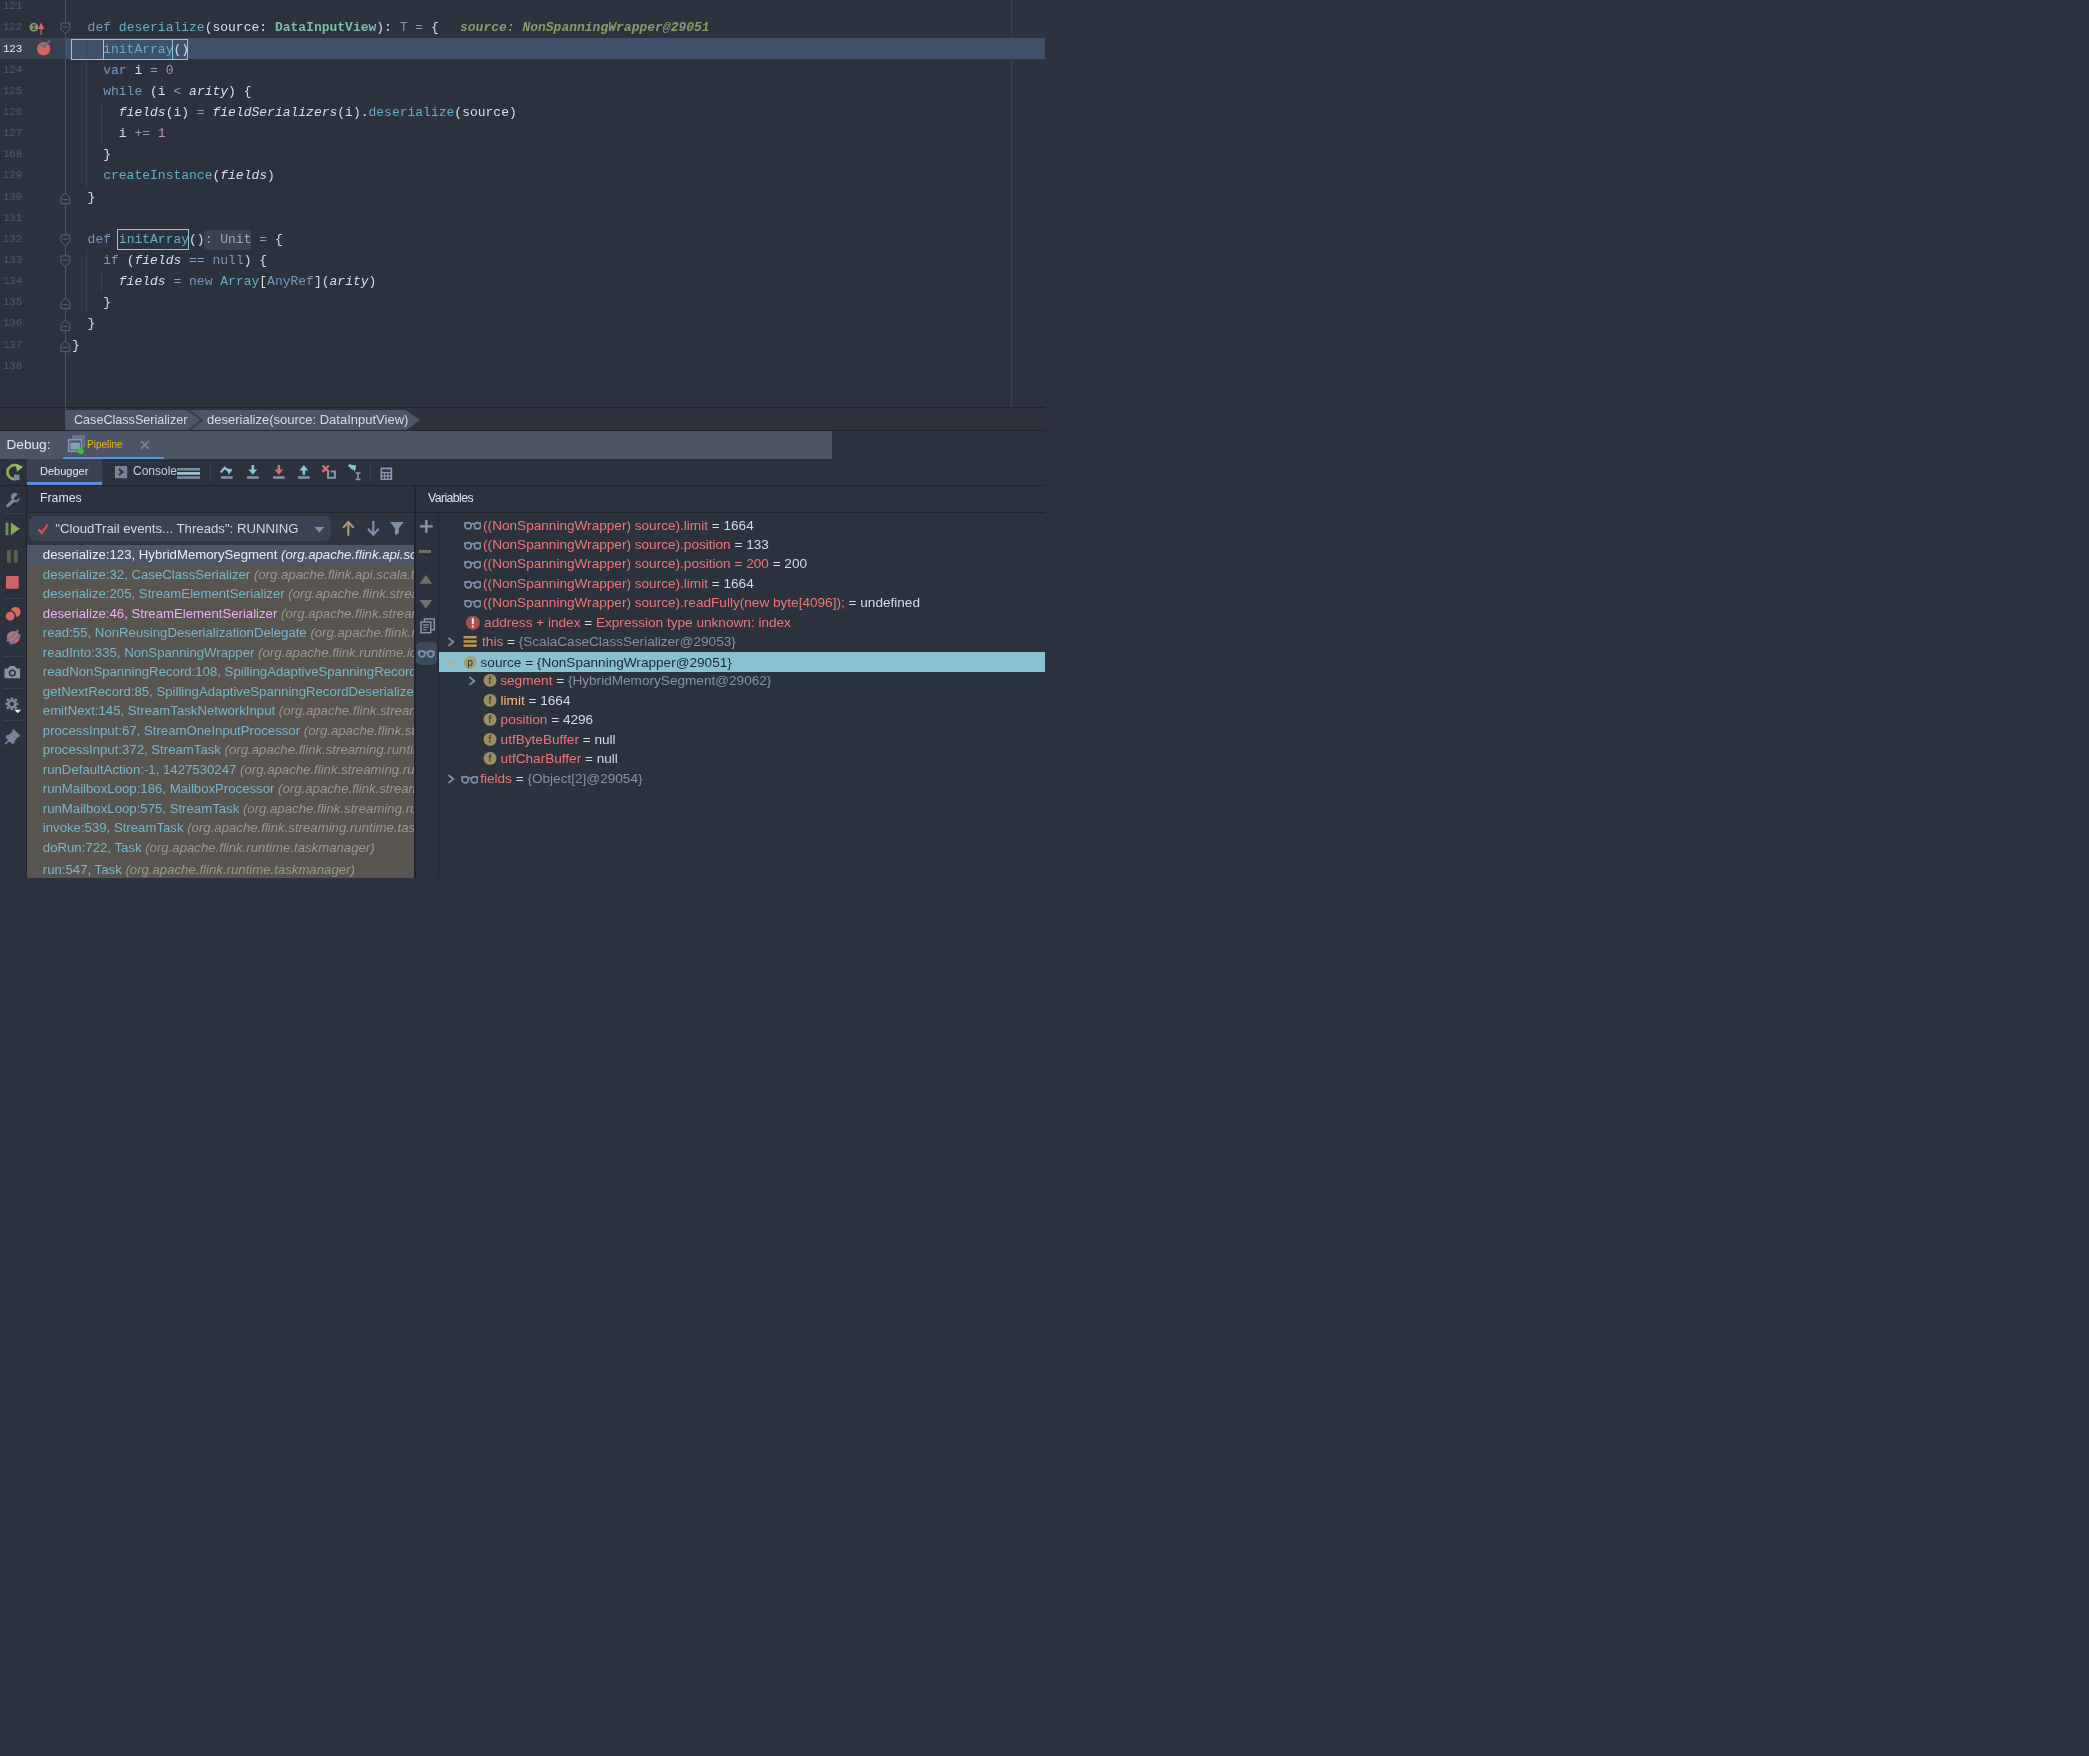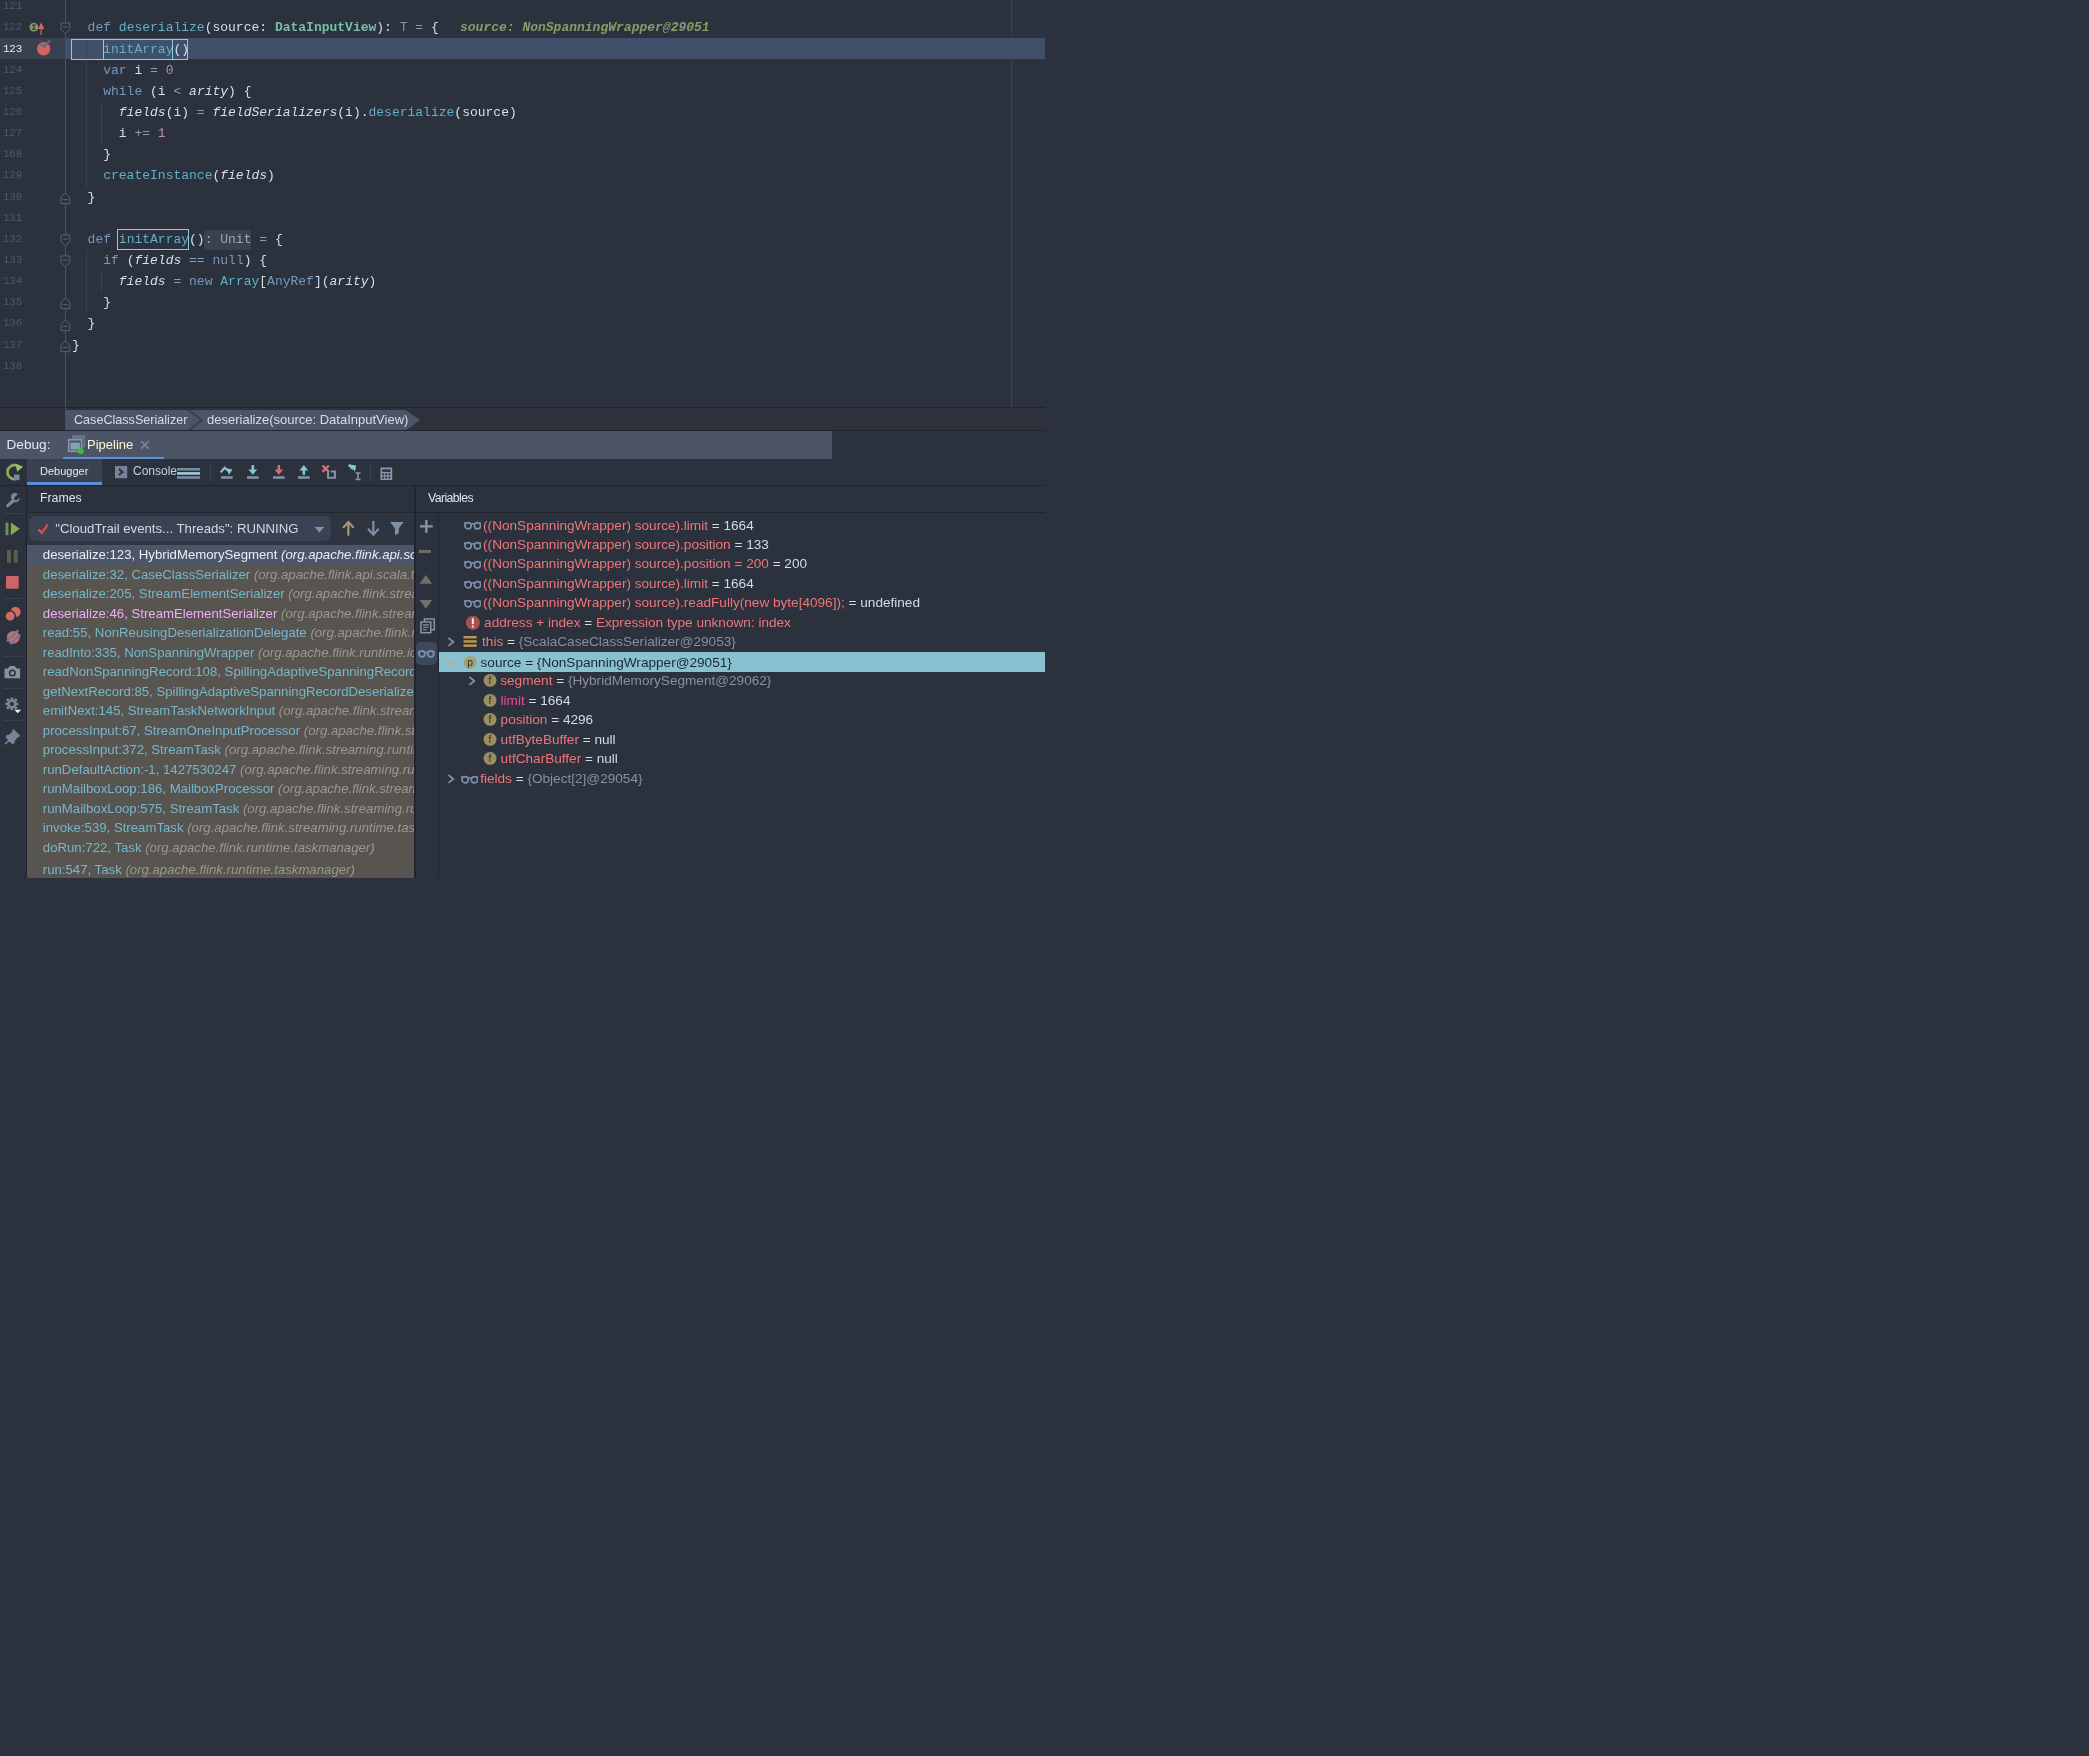--- a/index.html
+++ b/index.html
@@ -126,21 +126,21 @@
     <div class="a" style="left:0;top:0;width:1045px;height:1.2px;background:#20242C"></div>
   <div class="a" style="left:6.4px;top:0;line-height:29px;font-size:13.7px;color:#E2E7EF">Debug:</div>
   <svg class="a" style="left:67px;top:3.9px" width="20.6" height="21.6" viewBox="0 0 21 22">
     <rect x="6" y="2.2" width="11.6" height="10.5" fill="none" stroke="#6B7689" stroke-width="1.7"></rect>
     <rect x="5.2" y="1.4" width="13.2" height="3.4" fill="#6B7689"></rect>
     <rect x="0.8" y="5" width="15" height="13.2" fill="#4C5568"></rect>
     <rect x="1.7" y="5.8" width="13.2" height="11.8" fill="none" stroke="#8A95A7" stroke-width="1.7"></rect>
     <rect x="3.5" y="8.8" width="9.6" height="7" fill="#7FA6B5"></rect>
     <circle cx="14.2" cy="17.6" r="2.9" fill="#23CE23"></circle>
   </svg>
-  <div class="a" style="left:87px;top:0;line-height:29px;font-size:13px;color:#fef9c3">Pipeline</div>
+  <div class="a" style="left:87px;top:0;line-height:29px;font-size:10px;color:#eab308">Pipeline</div>
   <svg class="a" style="left:140px;top:9.8px" width="9.8" height="9.8" viewBox="0 0 10 10">
       <path d="M1 1 L9 9 M9 1 L1 9" stroke="#808B9C" stroke-width="1.4"></path>
     </svg>
   <div class="a" style="left:63px;top:26.5px;width:101px;height:2.5px;background:#5A8FD8"></div>
 </div>
 
 <div class="a" style="left:0;top:459px;width:1045px;height:26px;background:#2B313D">
   <div class="a" style="left:26.5px;top:0;width:75px;height:26px;background:#3A4251"></div>
   <div class="a" style="left:26.5px;top:23px;width:75px;height:2.9px;background:#5A8FD8"></div>
   <div class="a" style="left:40px;top:0;line-height:24.5px;font-size:11px;color:#E6EAF0">Debugger</div>
@@ -380,21 +380,21 @@
       </svg><span>source = {NonSpanningWrapper@29051}</span></div>
     <div class="row" style="left:0;top:158px;width:606px;height:19.5px"><span style="display:inline-block;width:28px;flex:none"></span><svg width="9.8" height="9.8" style="flex:none" viewBox="0 0 10 10">
         <path d="M2.5 1 L7.5 5 L2.5 9" stroke="#8A93A0" stroke-width="1.7" fill="none"></path>
       </svg><span style="display:inline-block;width:5.9px;flex:none"></span><svg width="14.7" height="14.7" style="flex:none;margin-right:2.9px;font-size:13.9px" viewBox="0 0 15 15">
         <circle cx="7.2" cy="7.5" r="6.6" fill="#9C8F5F"></circle>
         <text x="7.2" y="11" text-anchor="middle" font-size="10.5" font-family="Liberation Sans" fill="#2B313D">f</text>
       </svg><span><span style="color:#EF7678">segment</span><span style="color:#D5DBE5"> = </span><span style="color:#8A8F9A">{HybridMemorySegment@29062}</span></span></div>
     <div class="row" style="left:0;top:178px;width:606px;height:19.5px"><span style="display:inline-block;width:44px;flex:none"></span><svg width="14.7" height="14.7" style="flex:none;margin-right:2.9px;font-size:13.9px" viewBox="0 0 15 15">
         <circle cx="7.2" cy="7.5" r="6.6" fill="#9C8F5F"></circle>
         <text x="7.2" y="11" text-anchor="middle" font-size="10.5" font-family="Liberation Sans" fill="#2B313D">f</text>
-      </svg><span><span style="color:#ec4899">limit</span><span style="color:#D5DBE5"> = </span><span style="color:#D5DBE5">1664</span></span></div>
+      </svg><span><span style="color:#fdba74">limit</span><span style="color:#D5DBE5"> = </span><span style="color:#D5DBE5">1664</span></span></div>
     <div class="row" style="left:0;top:197px;width:606px;height:19.5px"><span style="display:inline-block;width:44px;flex:none"></span><svg width="14.7" height="14.7" style="flex:none;margin-right:2.9px;font-size:13.9px" viewBox="0 0 15 15">
         <circle cx="7.2" cy="7.5" r="6.6" fill="#9C8F5F"></circle>
         <text x="7.2" y="11" text-anchor="middle" font-size="10.5" font-family="Liberation Sans" fill="#2B313D">f</text>
       </svg><span><span style="color:#EF7678">position</span><span style="color:#D5DBE5"> = </span><span style="color:#D5DBE5">4296</span></span></div>
     <div class="row" style="left:0;top:217px;width:606px;height:19.5px"><span style="display:inline-block;width:44px;flex:none"></span><svg width="14.7" height="14.7" style="flex:none;margin-right:2.9px;font-size:13.9px" viewBox="0 0 15 15">
         <circle cx="7.2" cy="7.5" r="6.6" fill="#9C8F5F"></circle>
         <text x="7.2" y="11" text-anchor="middle" font-size="10.5" font-family="Liberation Sans" fill="#2B313D">f</text>
       </svg><span><span style="color:#EF7678">utfByteBuffer</span><span style="color:#D5DBE5"> = </span><span style="color:#D5DBE5">null</span></span></div>
     <div class="row" style="left:0;top:236px;width:606px;height:19.5px"><span style="display:inline-block;width:44px;flex:none"></span><svg width="14.7" height="14.7" style="flex:none;margin-right:2.9px;font-size:13.9px" viewBox="0 0 15 15">
         <circle cx="7.2" cy="7.5" r="6.6" fill="#9C8F5F"></circle>

